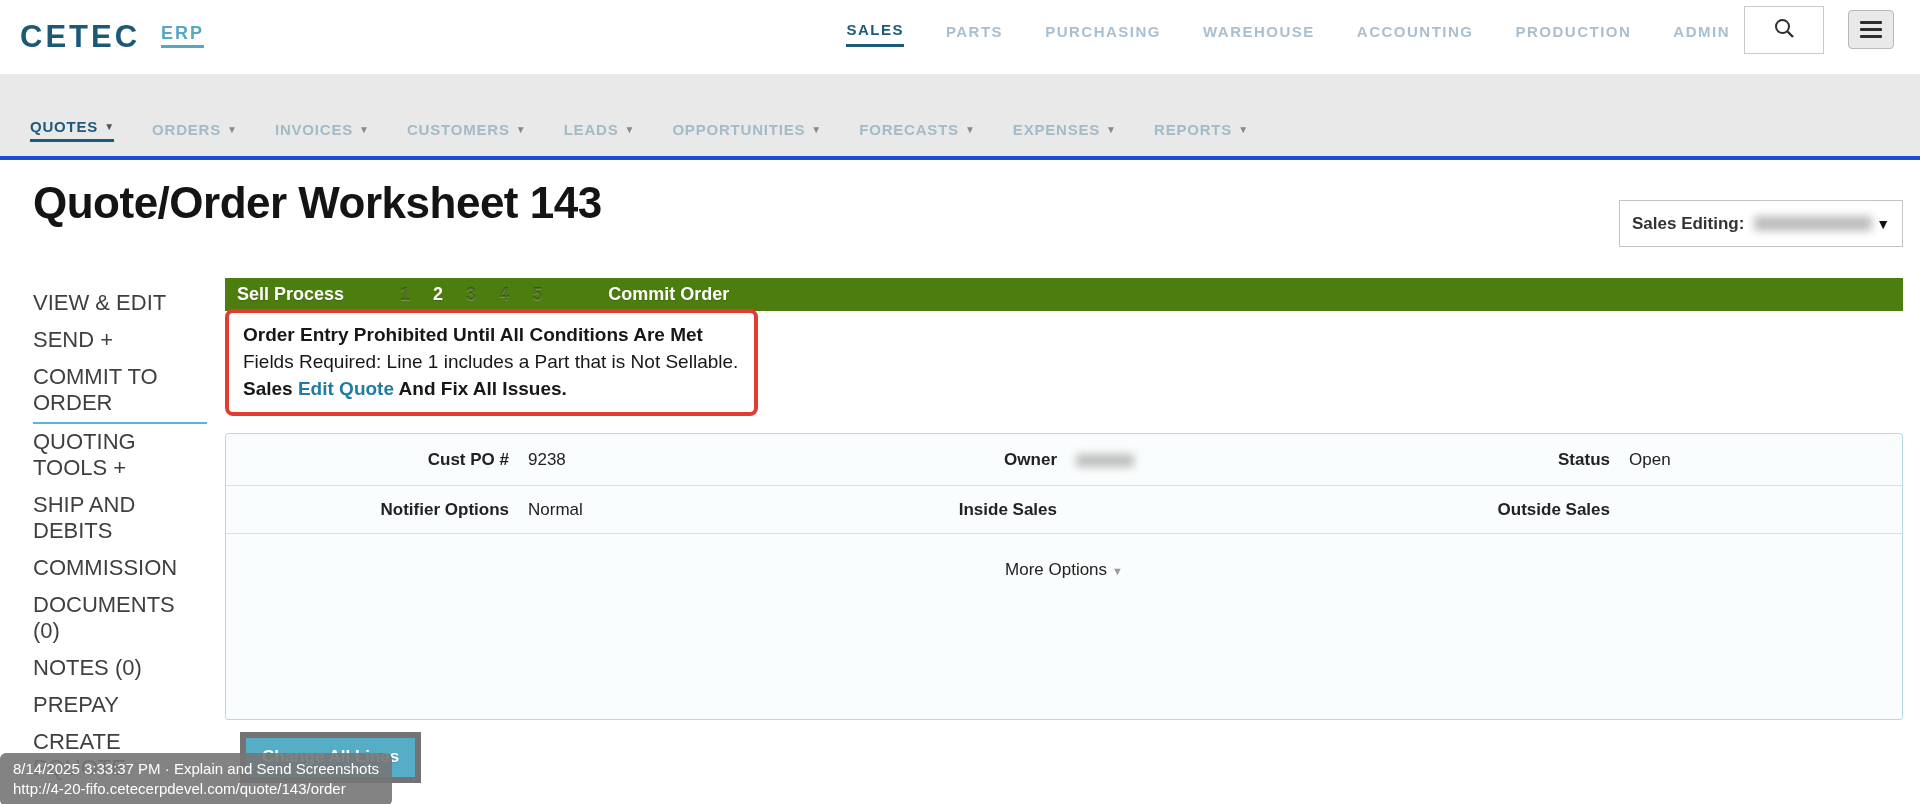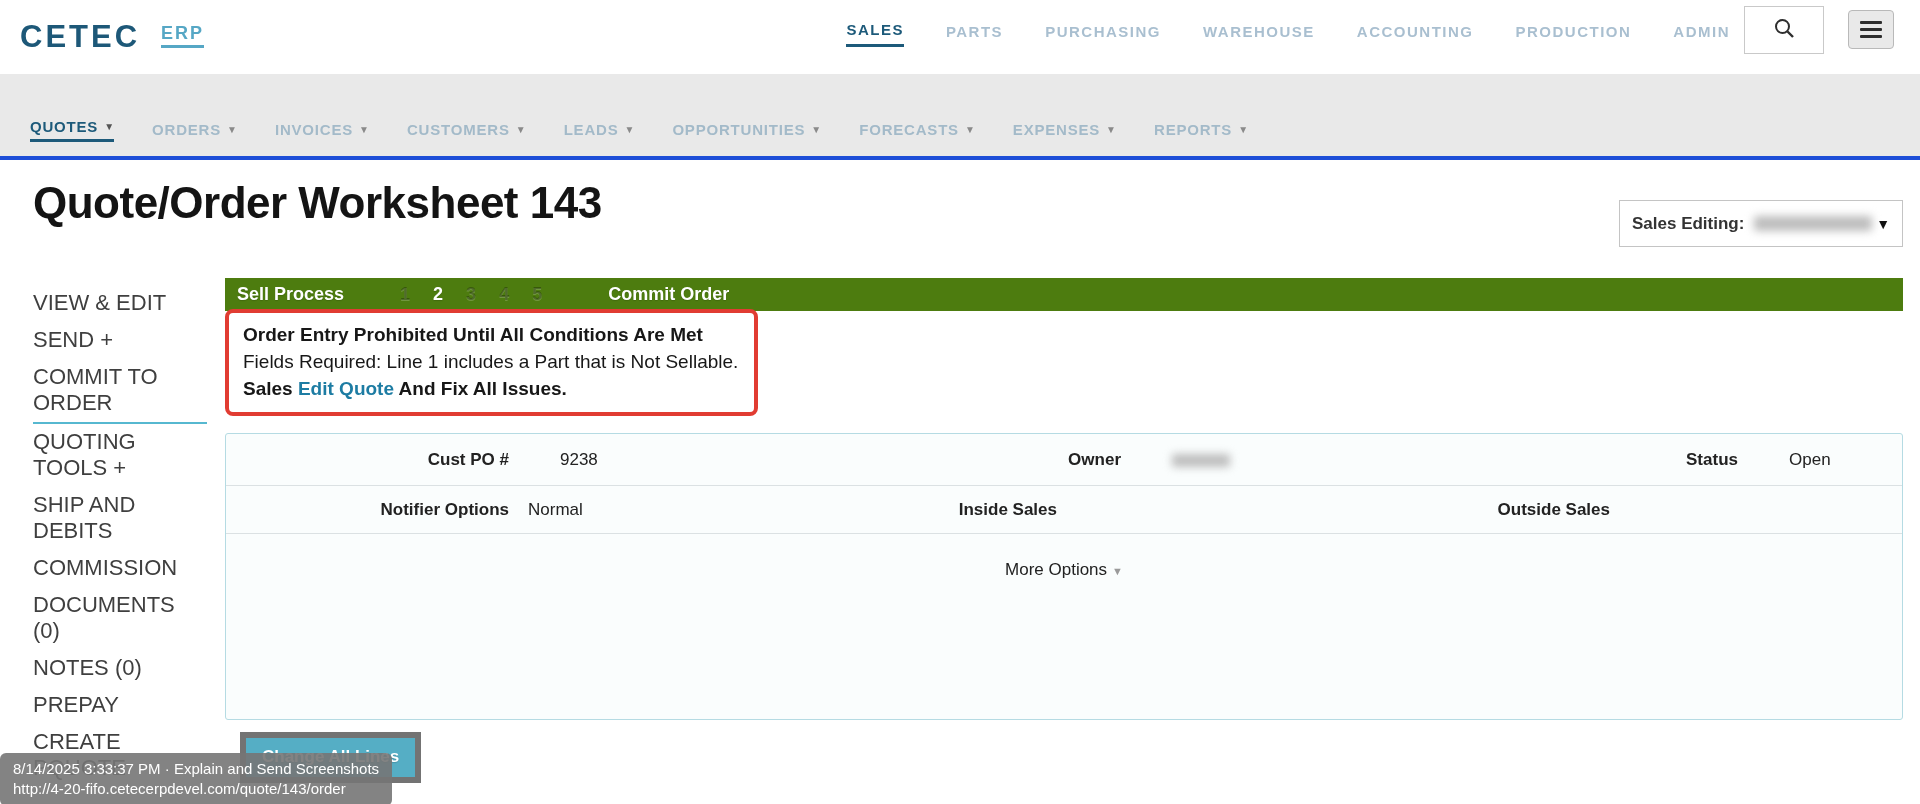--- a/index.html
+++ b/index.html
@@ -65,21 +65,21 @@
   .warn-line.b { font-weight:700; }
   .warn-link { color:#1d7ca3; font-weight:700; text-decoration:none; cursor:pointer; }
 
   .order-panel { margin-top:17px; height:287px; background:#fafdfd; border:1px solid #b5dbe3; border-radius:3px; }
   .info-row { display:grid; grid-template-columns:283px 268px 280px 273px 280px 1fr;
               align-items:center; border-bottom:1px solid #dbe1e3; }
   .info-row:last-child { border-bottom:none; }
   .ilabel { font-size:17px; font-weight:700; color:#222; text-align:right; }
   .ivalue { font-size:17px; color:#222; padding-left:19px; }
   .row-1 { height:114px; }
-  .row-2 { height:52px;gap:32px; }
+  .row-2 { height:52px; }
   .row-3 { height:48px; }
   .row-more { height:71px; display:flex; align-items:center; justify-content:center; border-bottom:none; }
   .cust-block { grid-column:2 / 5; padding-left:19px; line-height:26px; }
   .cust-link { font-size:17px; color:#2d87a9; text-decoration:none; cursor:pointer; }
   .cust-addr { font-size:17px; color:#222; }
   .owner-blob { width:58px; height:13px; vertical-align:middle; }
   .more-options { font-size:17px; color:#222; cursor:pointer; }
   .more-caret { font-size:11px; color:#9a9a9a; margin-left:5px; }
 
   .change-btn { margin:12px 0 0 15px; display:inline-block; background:#55aec5; color:#fff;

